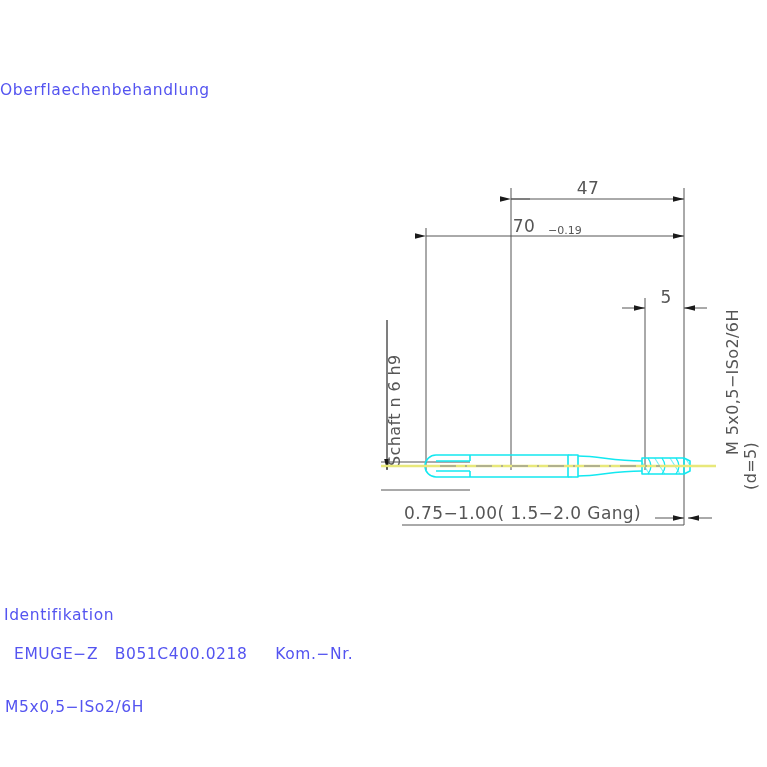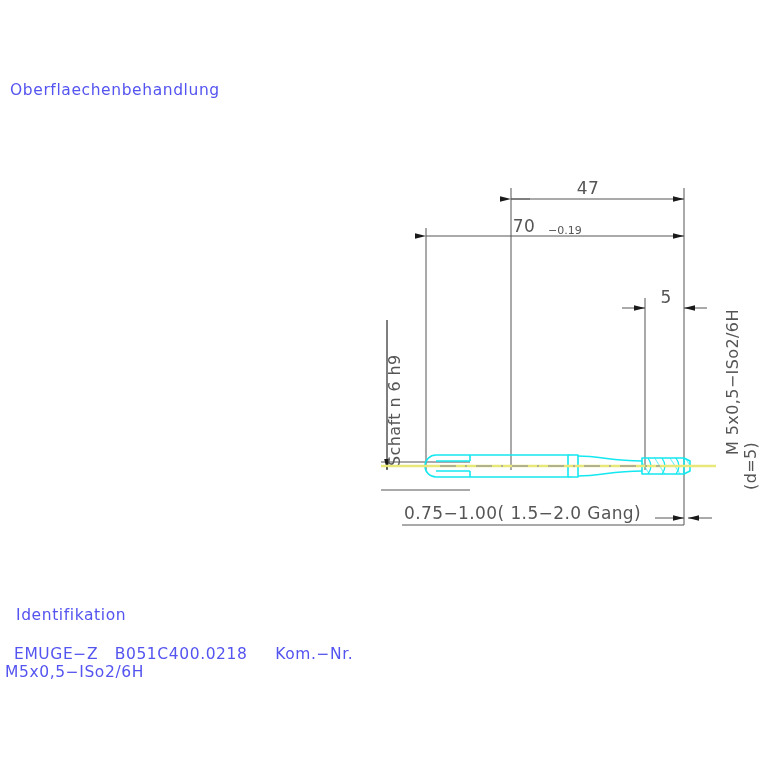--- a/index.html
+++ b/index.html
@@ -18,25 +18,25 @@
 
   
   .txt-blue {
     position: absolute;
     color: #5454f0;
     font-family: "DejaVu Sans", sans-serif;
     font-size: 15.5px;
     letter-spacing: 0.6px;
     white-space: pre;
   }
-  #surface-heading   { left: 10px;  top: 81px; text-align: center;  }
+  #surface-heading   { left: 0;  top: 81px; text-align: center;  }
   #surface-value     { left: 5px;  top: 119px; }
-  #ident-heading     { left: 16px;  top: 606px; text-align: right; }
+  #ident-heading     { left: 4px;  top: 606px; text-align: right; }
   #ident-line1       { left: 14px;  top: 645px; }
-  #ident-line2       { left: 5px;  top: 663px; }
+  #ident-line2       { left: 5px;  top: 698px; }
 
   
   #drawing {
     position: absolute;
     left: 0; top: 0;
     width: 767px;
     height: 767px;
   }
   .dim-text {
     font-family: "DejaVu Sans", sans-serif;

